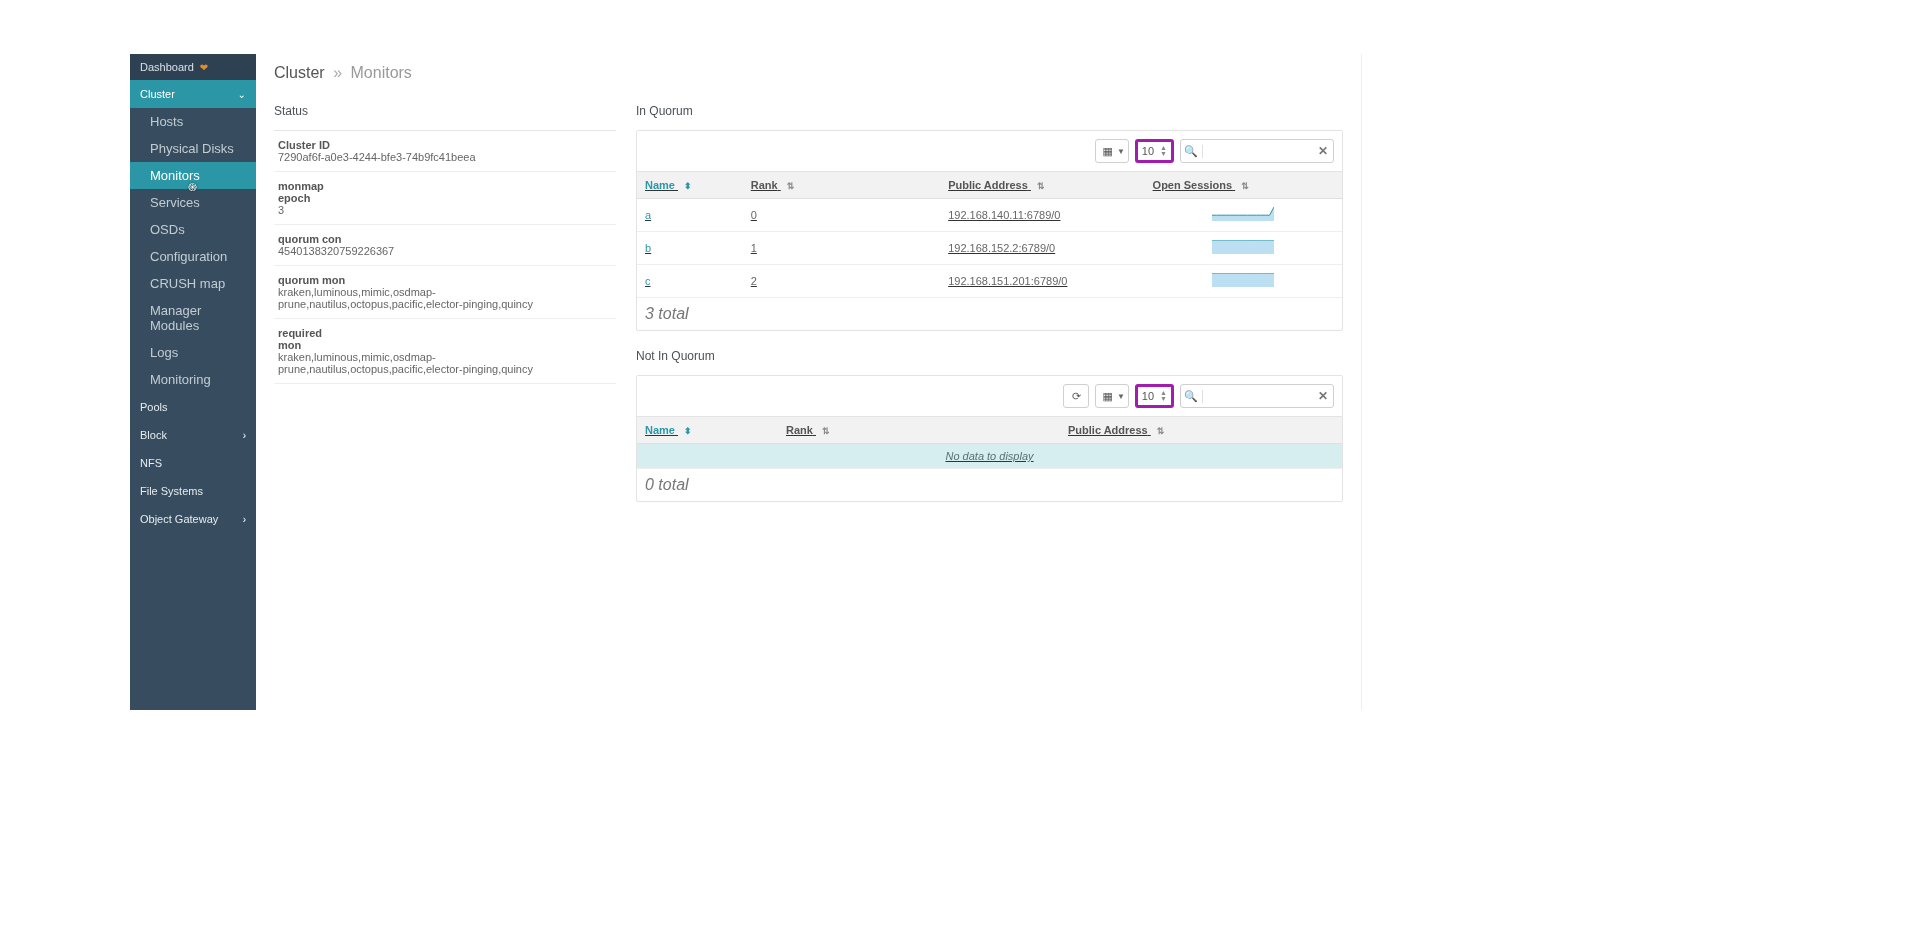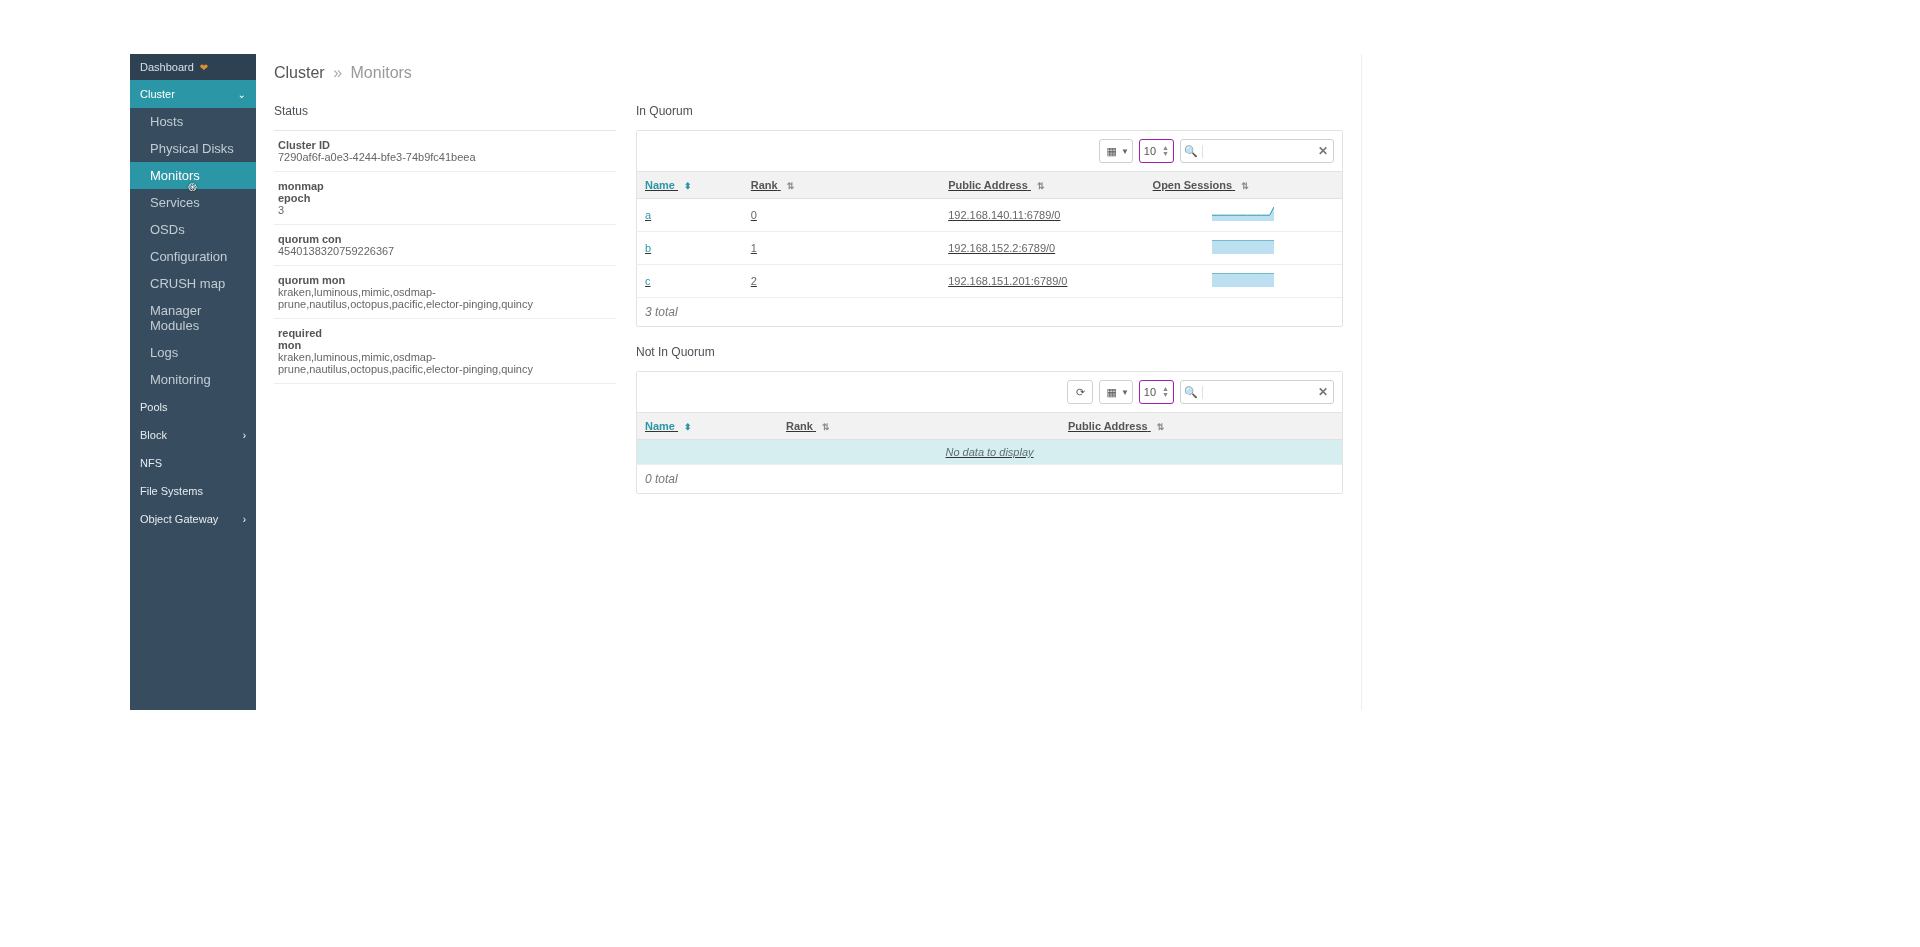--- a/index.html
+++ b/index.html
@@ -130,21 +130,21 @@
     font-size: 11px;
     color: #555;
     padding: 0 6px;
     cursor: pointer;
   }
   .btn-split { padding-right: 3px; }
   .btn-split .caret { font-size: 8px; margin-left: 4px; color: #666; }
   .pagesize {
     display: inline-flex;
     align-items: center;
-    border: 1px solid #a21caf;
+    border: 3px solid #a21caf;
     border-radius: 3px;
     height: 24px;
     padding: 0 4px;
     font-size: 11px;
     color: #555;
   }
   .pagesize .stepper {
     display: flex; flex-direction: column; margin-left: 6px; line-height: 6px; font-size: 7px; color: #888;
   }
   .searchwrap {
@@ -190,21 +190,21 @@
   }
   .sort-ind.asc { color: #2b97a6; }
   .tbl td {
     padding: 8px 8px;
     border-bottom: 1px solid #eee;
     color: #666;
   }
   .tbl td.link a { color: #2b97a6; text-decoration: none; }
   .table-footer {
     padding: 7px 8px;
-    font-size: 12px;
+    font-size: 16px;
     color: #777;
     font-style: italic;
   }
 
   .spark {
     width: 62px;
     height: 14px;
   }
 
   .no-data-row td {

